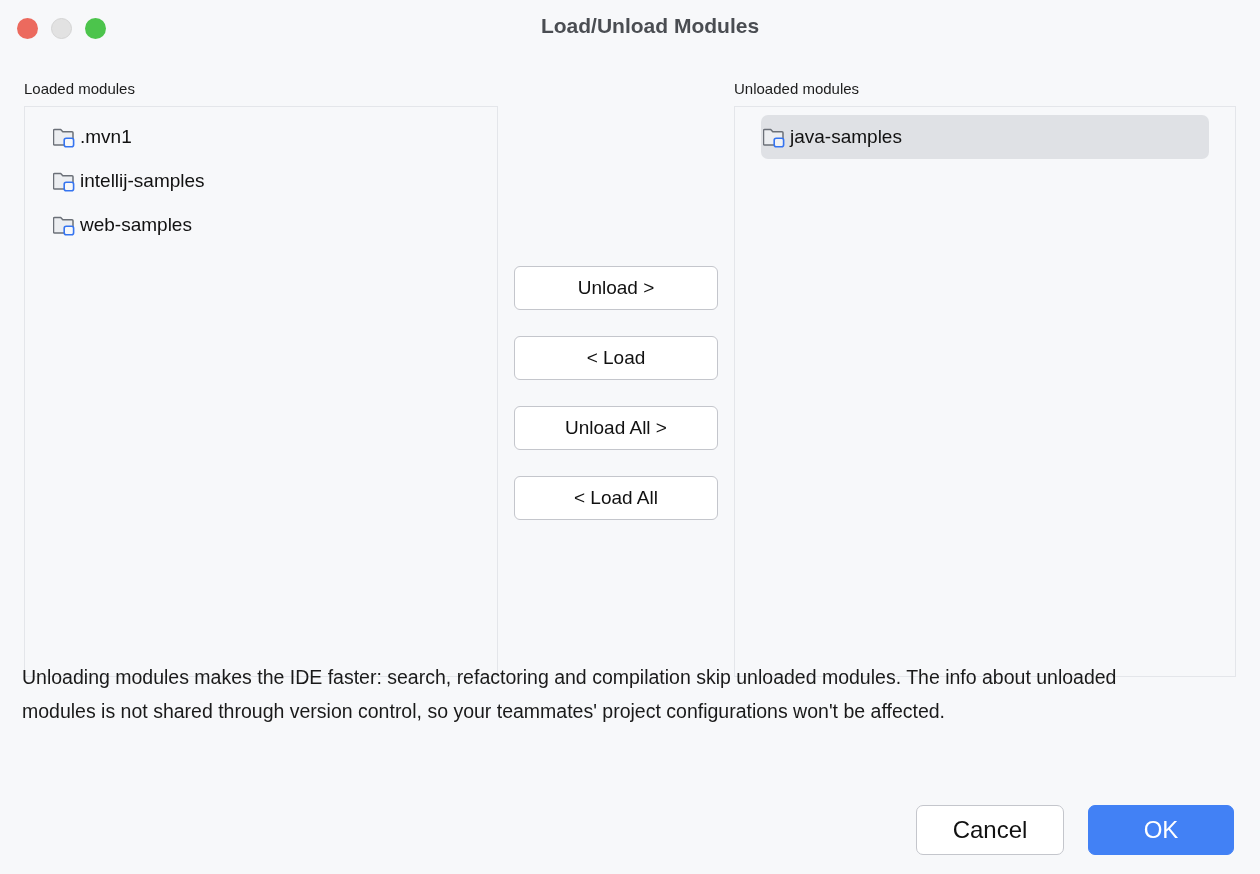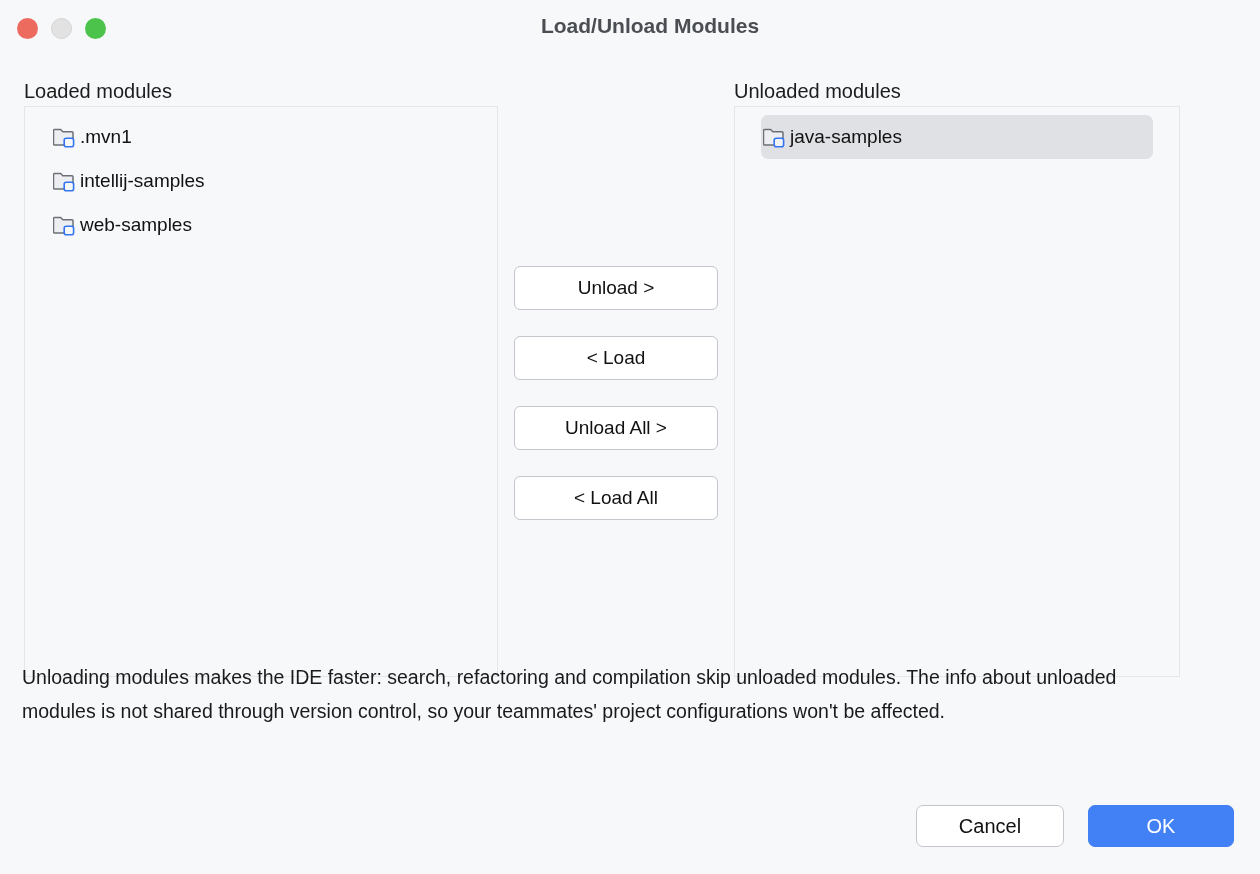--- a/index.html
+++ b/index.html
@@ -50,21 +50,21 @@
     font-size: 21px;
     font-weight: bold;
     color: #4a4d52;
     letter-spacing: 0px;
     margin-left: 20px;
   }
 
   
   .panel-label {
     position: absolute;
-    font-size: 20px;
+    font-size: 15px;
     color: #1c1c1c;
     white-space: nowrap;
   }
   #label-loaded   { left: 24px;  top: 80px; }
   #label-unloaded { left: 734px; top: 80px; }
 
   
   .list-panel {
     position: absolute;
     top: 106px;
@@ -74,21 +74,21 @@
     box-sizing: border-box;
     overflow: hidden;
     padding-top: 8px;
   }
   #panel-loaded {
     left: 24px;
     width: 474px;
   }
   #panel-unloaded {
     left: 734px;
-    width: 446px;
+    width: 502px;
   }
 
   .module-row {
     height: 44px;
     margin: 0 26px 0 26px;
     display: flex;
     align-items: center;
     border-radius: 7px;
     padding-left: 0px;
     box-sizing: border-box;
@@ -151,24 +151,24 @@
 
   
   #footer-buttons {
     position: absolute;
     left: 916px;
     top: 805px;
     display: flex;
     gap: 24px;
   }
   .footer-button {
-    height: 42px;
+    height: 50px;
     border-radius: 7px;
     font-family: "Liberation Sans", sans-serif;
-    font-size: 20px;
+    font-size: 24px;
     cursor: default;
     padding: 0;
     display: flex;
     align-items: center;
     justify-content: center;
     box-sizing: border-box;
   }
   #cancel-button {
     width: 148px;
     background: #ffffff;

